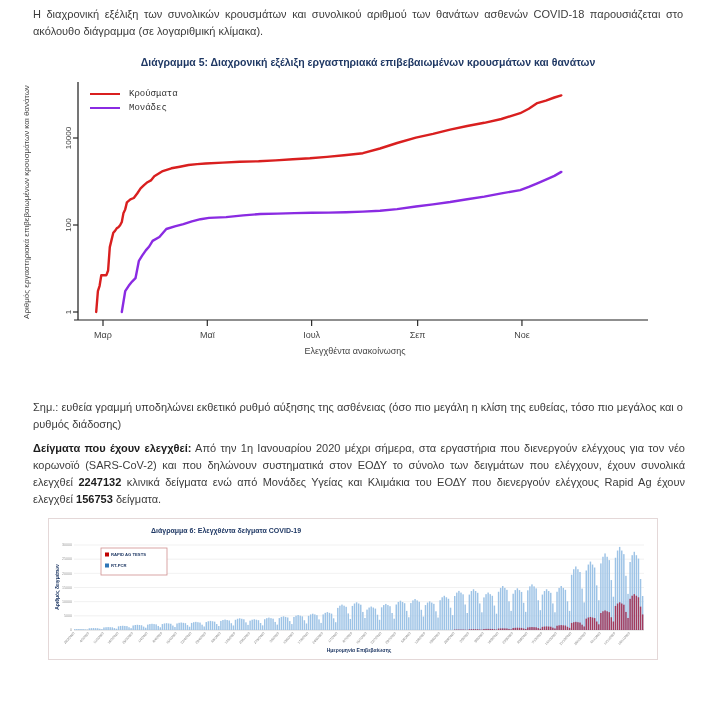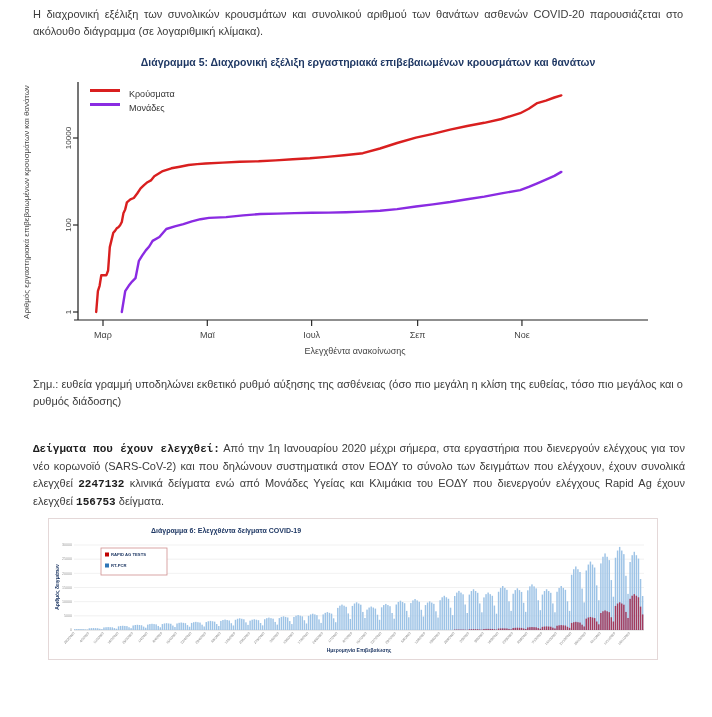--- a/index.html
+++ b/index.html
@@ -2,45 +2,45 @@
 <html><head>
 <meta charset="utf-8">
 <style>
   html,body{margin:0;padding:0;background:#fff;}
   body{
     width:712px;height:717px;position:relative;overflow:hidden;
     font-family:"Liberation Sans", sans-serif;color:#3c3c3c;
   }
   .para{position:absolute;font-size:11px;line-height:1.5;text-align:justify;color:#3c3c3c;}
   #p1{left:33px;top:6px;width:650px;}
-  #note{left:33px;top:376px;width:650px;}
+  #note{left:33px;top:399px;width:650px;}
   #p2{left:33px;top:440px;width:652px;line-height:1.55;}
-  #p2 b{color:#1c1c1c;font-family:Liberation Mono, monospace;}
+  #p2 b{color:#1c1c1c;}
   
   #chart5{position:absolute;left:0;top:56px;width:712px;height:310px;}
   #chart5-title{position:absolute;left:12px;top:0;width:100%;text-align:center;
     font-size:10.5px;font-weight:bold;color:#1f3864;}
   #chart5-ylabel{position:absolute;left:-102px;top:140px;width:260px;height:12px;
     transform:rotate(-90deg);text-align:center;font-size:8px;color:#444;}
   #chart5-svg{position:absolute;left:30px;top:6px;}
   #chart5-legend{position:absolute;left:90px;top:33px;font-size:9px;color:#333;}
-  .lg-row{display:flex;margin-bottom:4px;}
+  .lg-row{display:flex;align-items:center;margin-bottom:4px;font-family:Liberation Mono, monospace;}
   .lg-line{display:inline-block;width:30px;height:2.5px;margin-right:9px;}
   #chart5-xlabel{position:absolute;left:30px;top:290px;width:650px;text-align:center;
     font-size:9px;color:#444;}
   
   #chart6{position:absolute;left:48px;top:518px;width:608px;height:140px;
     border:1px solid #e4d8d8;background:#fff;}
   #chart6-title{position:absolute;left:102px;top:8px;font-size:7px;font-weight:bold;color:#1f3864;}
   #chart6-svg{position:absolute;left:0;top:0;}
 </style>
 </head>
 <body>
 
-<div id="p1" class="para">Η διαχρονική εξέλιξη των συνολικών κρουσμάτων και συνολικού αριθμού των θανάτων ασθενών COVID-20 παρουσιάζεται στο ακόλουθο διάγραμμα (σε λογαριθμική κλίμακα).</div>
+<div id="p1" class="para">Η διαχρονική εξέλιξη των συνολικών κρουσμάτων και συνολικού αριθμού των θανάτων ασθενών COVID-18 παρουσιάζεται στο ακόλουθο διάγραμμα (σε λογαριθμική κλίμακα).</div>
 
 <div id="chart5">
   <div id="chart5-title">Διάγραμμα 5: Διαχρονική εξέλιξη εργαστηριακά επιβεβαιωμένων κρουσμάτων και θανάτων</div>
   <div id="chart5-ylabel">Αριθμός εργαστηριακά επιβεβαιωμένων κρουσμάτων και θανάτων</div>
   <svg id="chart5-svg" width="650" height="292" viewBox="0 0 650 292">
       <line x1="44" y1="258" x2="618" y2="258" stroke="#8f8f8f" stroke-width="2"></line>
       <line x1="48" y1="20" x2="48" y2="258" stroke="#2b2b2b" stroke-width="1.3"></line>
       <line x1="43" y1="250" x2="48" y2="250" stroke="#2b2b2b" stroke-width="1.2"></line>
       <text transform="translate(39 250) rotate(-90)" text-anchor="middle" font-size="8" fill="#444" dominant-baseline="middle">1</text>
       <line x1="43" y1="163" x2="48" y2="163" stroke="#2b2b2b" stroke-width="1.2"></line>

